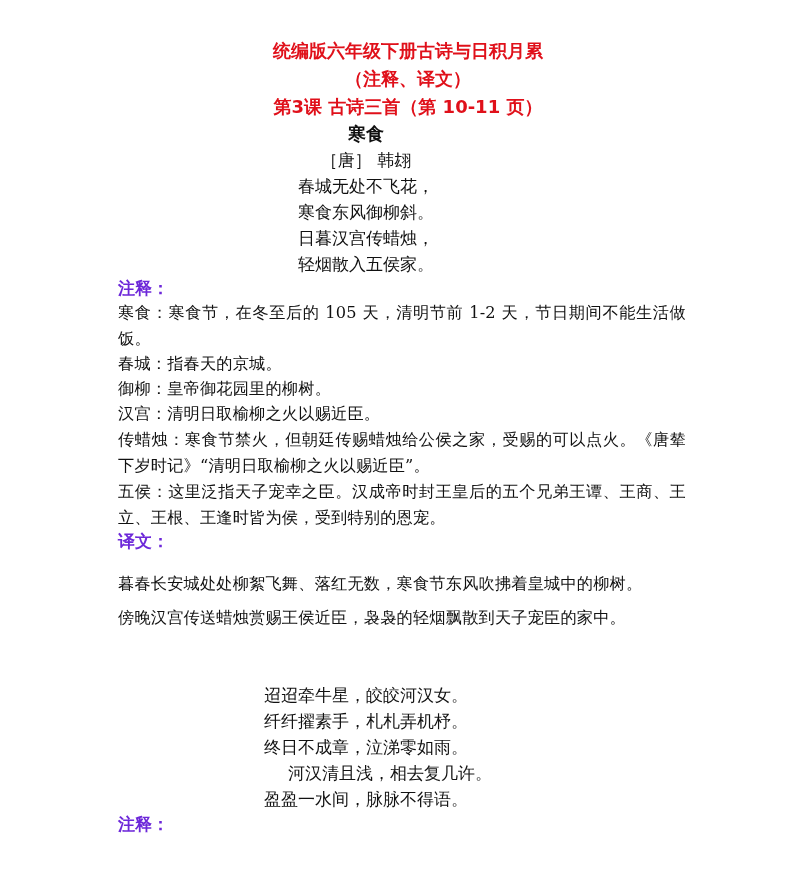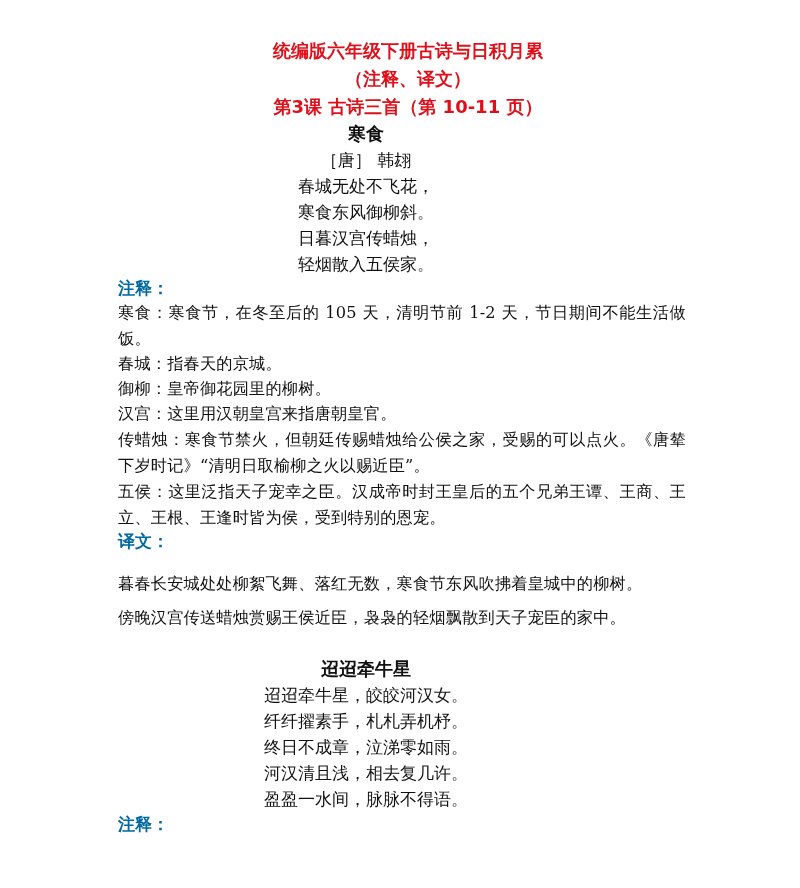--- a/index.html
+++ b/index.html
@@ -1,21 +1,21 @@
 <!DOCTYPE html>
 <html><head>
   <meta charset="utf-8">
   <style>
     html, body { margin: 0; padding: 0; background: #ffffff; }
     body { width: 800px; height: 888px; overflow: hidden; position: relative; }
     .page { position: absolute; left: 0; top: 0; width: 800px; height: 888px; font-family: "DejaVu Serif", serif; color: #111; }
     .title-red { position: absolute; left: 8px; width: 800px; text-align: center; color: #e0101a; font-weight: bold; font-family: "DejaVu Sans", sans-serif; font-size: 18px; line-height: 26px; white-space: nowrap; }
     .center-line { position: absolute; left: 0; width: 732px; text-align: center; font-size: 17px; line-height: 26px; white-space: nowrap; }
     .poem-title { font-weight: bold; font-size: 18px; font-family: "DejaVu Sans", sans-serif; }
-    .section-label { position: absolute; left: 118px; color: #0369a1; font-weight: bold; font-size: 17px; line-height: 26px; font-family: "DejaVu Sans", sans-serif; }
+    .section-label { position: absolute; left: 118px; color: #6d28d9; font-weight: bold; font-size: 17px; line-height: 26px; font-family: "DejaVu Sans", sans-serif; }
     .para { position: absolute; left: 118px; width: 568px; font-size: 16.2px; line-height: 25.5px; letter-spacing: 0.2px; text-align: justify; }
   </style>
 </head>
 <body>
 
 <div class="page">
 
   <div class="title-red" style="top:38px;">统编版六年级下册古诗与日积月累</div>
   <div class="title-red" style="top:66px;">（注释、译文）</div>
   <div class="title-red" style="top:94px;">第3课 古诗三首（第 10-11 页）</div>
@@ -24,30 +24,29 @@
   <div class="center-line" style="top:147px;">［唐］ 韩翃</div>
   <div class="center-line" style="top:173px;">春城无处不飞花，</div>
   <div class="center-line" style="top:199px;">寒食东风御柳斜。</div>
   <div class="center-line" style="top:225px;">日暮汉宫传蜡烛，</div>
   <div class="center-line" style="top:251px;">轻烟散入五侯家。</div>
 
   <div class="section-label" style="top:275px;">注释：</div>
   <div class="para" style="top:300px;">寒食：寒食节，在冬至后的 105 天，清明节前 1-2 天，节日期间不能生活做饭。</div>
   <div class="para" style="top:351px;">春城：指春天的京城。</div>
   <div class="para" style="top:376px;">御柳：皇帝御花园里的柳树。</div>
-  <div class="para" style="top:401px;">汉宫：这里用汉朝皇宫来指唐朝皇官。</div>
+  <div class="para" style="top:401px;">汉宫：清明日取榆柳之火以赐近臣。</div>
   <div class="para" style="top:427px;">传蜡烛：寒食节禁火，但朝廷传赐蜡烛给公侯之家，受赐的可以点火。《唐辇下岁时记》“清明日取榆柳之火以赐近臣”。</div>
   <div class="para" style="top:479px;">五侯：这里泛指天子宠幸之臣。汉成帝时封王皇后的五个兄弟王谭、王商、王立、王根、王逢时皆为侯，受到特别的恩宠。</div>
 
   <div class="section-label" style="top:528px;">译文：</div>
   <div class="para" style="top:571px;">暮春长安城处处柳絮飞舞、落红无数，寒食节东风吹拂着皇城中的柳树。</div>
   <div class="para" style="top:605px;">傍晚汉宫传送蜡烛赏赐王侯近臣，袅袅的轻烟飘散到天子宠臣的家中。</div>
 
-  <div class="center-line poem-title" style="top:656px;">迢迢牵牛星</div>
   <div class="center-line" style="top:682px;">迢迢牵牛星，皎皎河汉女。</div>
   <div class="center-line" style="top:708px;">纤纤擢素手，札札弄机杼。</div>
   <div class="center-line" style="top:734px;">终日不成章，泣涕零如雨。</div>
-  <div class="center-line" style="top:760px;">河汉清且浅，相去复几许。</div>
+  <div class="center-line" style="top:760px;margin-left:24px;">河汉清且浅，相去复几许。</div>
   <div class="center-line" style="top:786px;">盈盈一水间，脉脉不得语。</div>
 
   <div class="section-label" style="top:811px;">注释：</div>
 
 </div>
 
 </body></html>

